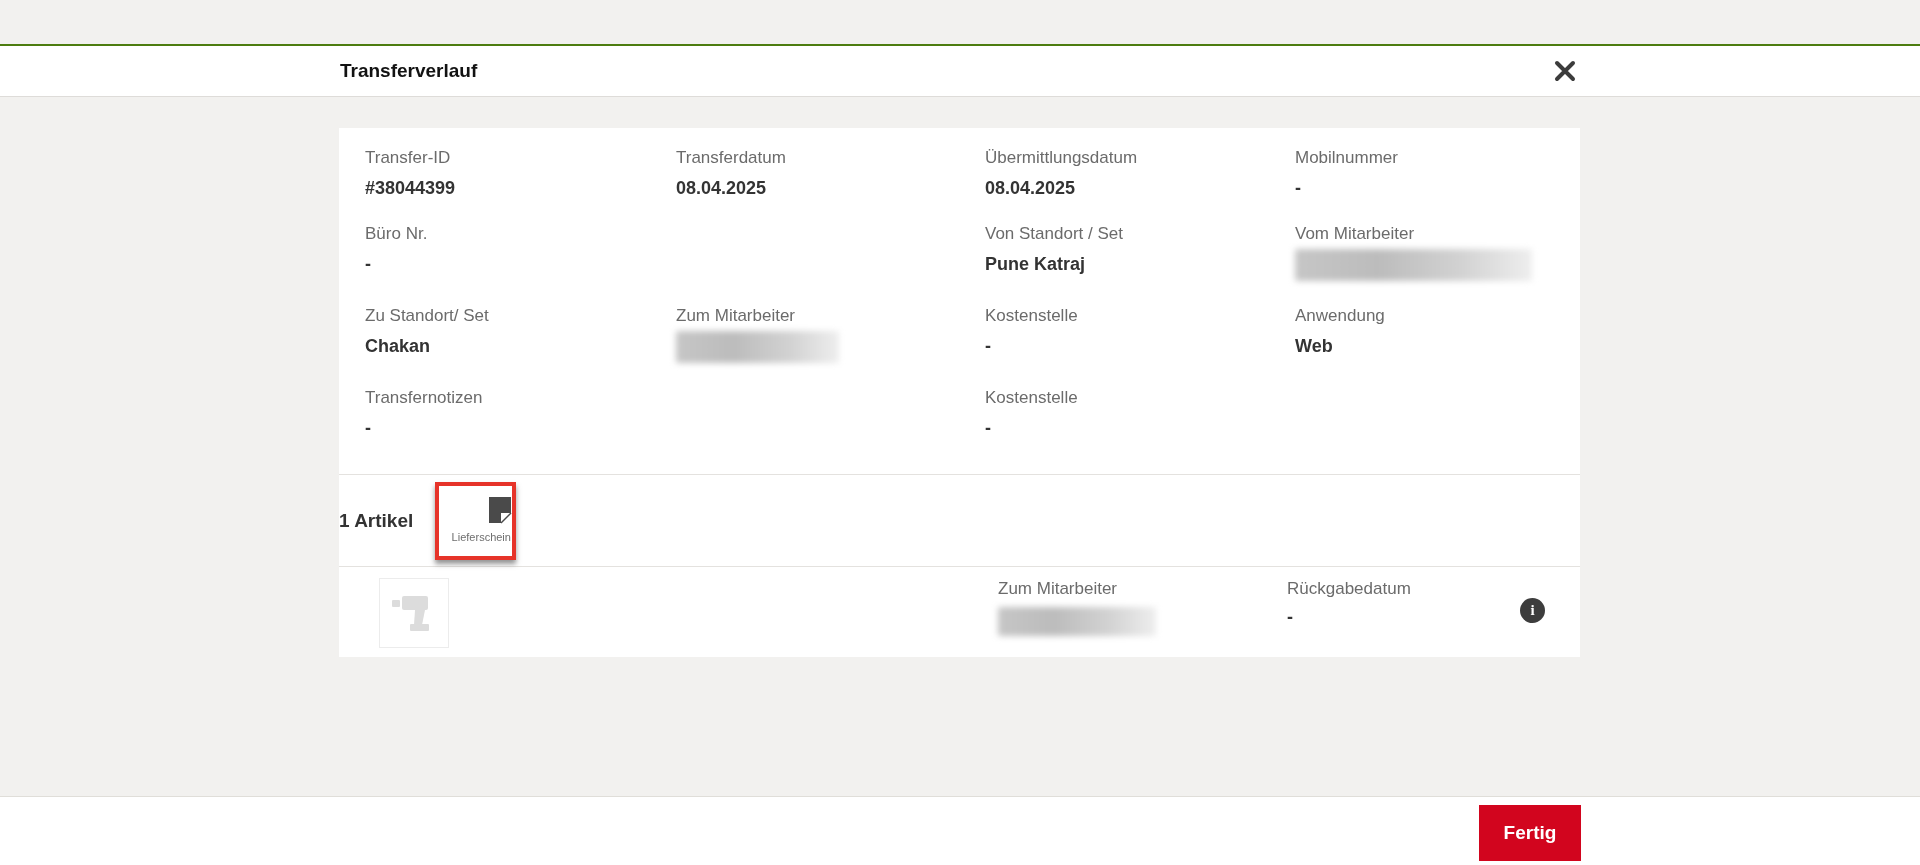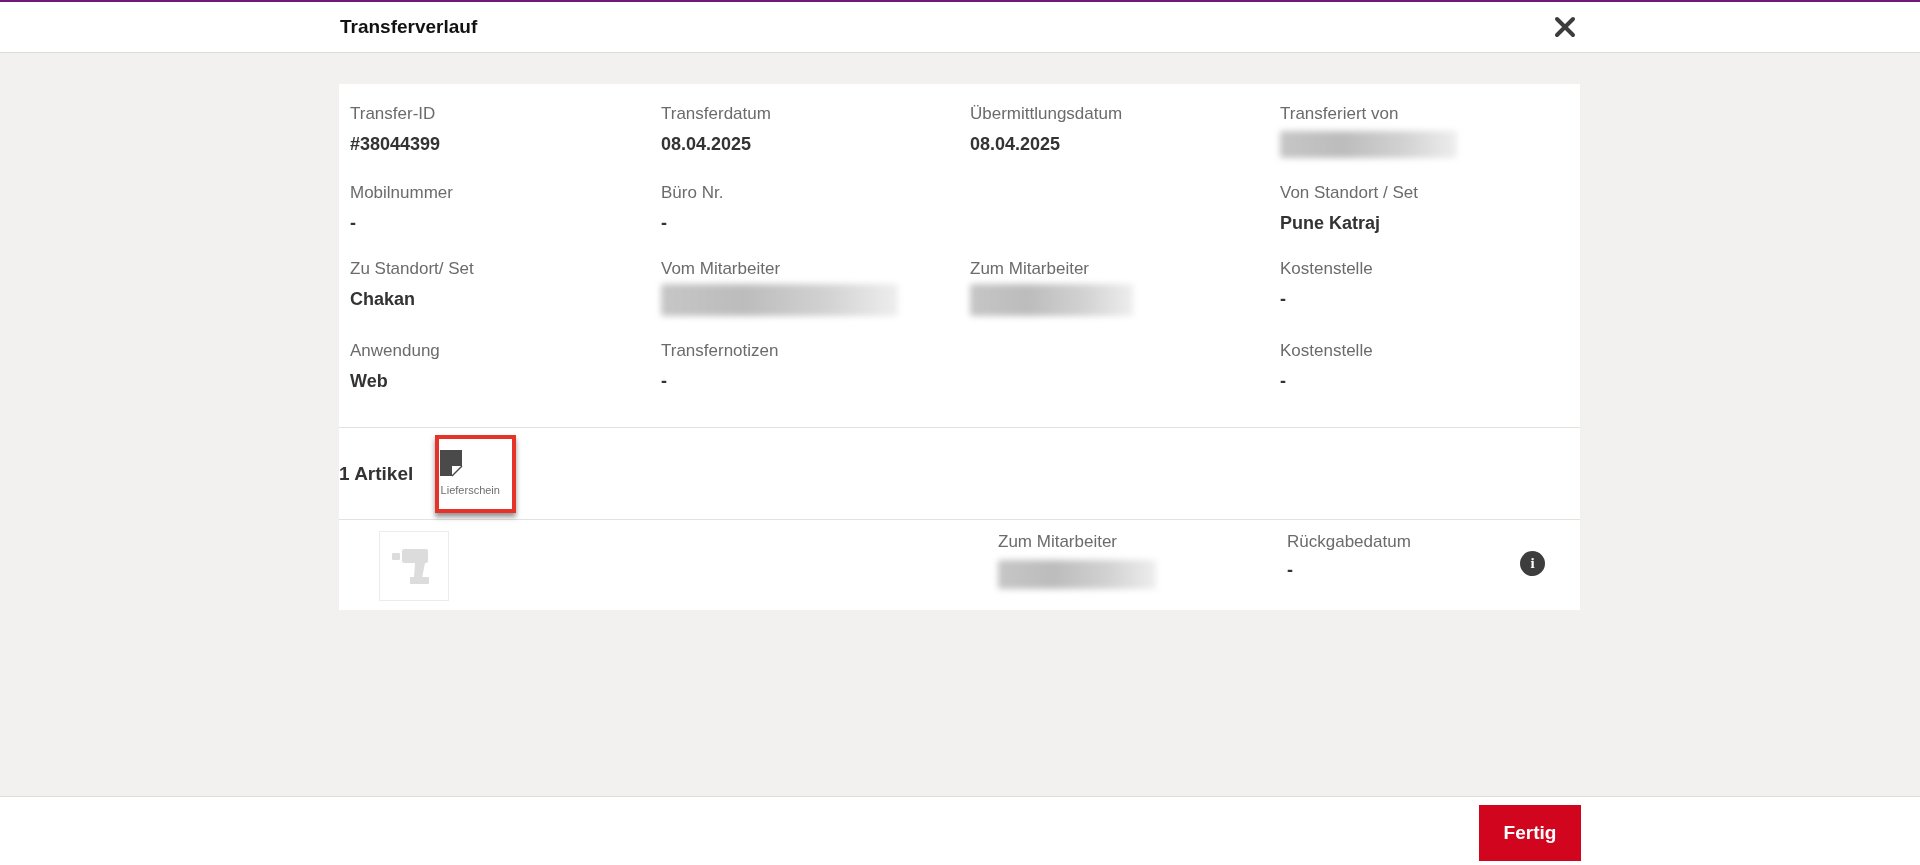--- a/index.html
+++ b/index.html
@@ -6,44 +6,44 @@
   html,body { width:1920px; height:865px; overflow:hidden; }
   body {
     font-family:"Liberation Sans", sans-serif;
     background:#f2f1ef;
     display:flex; flex-direction:column;
   }
 
   
   .topbar {
     background:#fff; height:53px; flex:0 0 53px;
-    border-top:2px solid #701a75;
+    border-top:2px solid #4d7c0f;
     border-bottom:1px solid #dedcd9;
-    display:flex; align-items:center; position:relative;
+    display:flex; align-items:center; position:relative;margin-top:44px;
   }
   .topbar-title { margin-left:340px; font-size:19px; font-weight:bold; color:#121212; }
   .close-btn {
     position:absolute; right:342px; top:13px;
     width:26px; height:26px; background:none; border:none; cursor:pointer;
     display:flex; align-items:center; justify-content:center;
   }
 
   
   .main { flex:1 1 auto; position:relative; }
 
   .card {
     position:absolute; left:339px; top:31px; width:1241px;
     background:#fff;
   }
 
   
   .fields {
     display:grid;
     grid-template-columns:311px 309px 310px auto;
-    padding:20px 18px 10px 11px;
+    padding:20px 18px 10px 26px;
   }
   .cell { margin-bottom:25px; min-height:51px; }
   .flabel { font-size:17px; line-height:20px; color:#6b6b6b; margin-bottom:9px; }
   .fvalue { font-size:18px; line-height:22px; font-weight:bold; color:#333; }
   .redact {
     background:linear-gradient(90deg,#c6c6c6 0%,#bcbcbc 35%,#d2d2d2 70%,#eee 100%);
     filter:blur(3px); border-radius:2px;
   }
   .r1 { width:177px; height:27px; margin-top:-2px; }
   .r2 { width:237px; height:32px; margin-top:-4px; }
@@ -51,21 +51,21 @@
 
   .divider { border-top:1px solid #e4e2df; }
 
   
   .artikel-row { height:91px; display:flex; align-items:center; }
   .artikel-count { font-size:19px; font-weight:bold; color:#333; }
   .lieferschein-btn {
     margin-left:22px; width:81px; height:78px;
     background:#fff; border:4px solid #e63329; cursor:pointer;
     box-shadow:0 4px 5px rgba(60,60,60,0.55);
-    display:flex; flex-direction:column; align-items:flex-start; justify-content:center;
+    display:flex; flex-direction:column; align-items:flex-end; justify-content:center;
     font-family:"Liberation Sans", sans-serif;
   }
   .lieferschein-label {
     font-size:11px; line-height:13px; color:#6e6e6e; text-align:center;
     width:62px; word-break:break-all; margin-top:4px;
   }
 
   
   .item-row { height:90px; position:relative; }
   .item-img {
@@ -124,44 +124,40 @@
       <div class="cell">
         <div class="flabel">Transferdatum</div>
         <div class="fvalue">08.04.2025</div>
       </div>
       <div class="cell">
         <div class="flabel">Übermittlungsdatum</div>
         <div class="fvalue">08.04.2025</div>
       </div>
 
       <div class="cell">
-        <div class="flabel">Transferiert von</div>
-        <div class="redact r1"></div>
-      </div>
-      <div class="cell">
         <div class="flabel">Mobilnummer</div>
         <div class="fvalue">-</div>
       </div>
       <div class="cell">
         <div class="flabel">Büro Nr.</div>
         <div class="fvalue">-</div>
       </div>
       <div class="cell"></div>
 
       <div class="cell">
         <div class="flabel">Von Standort / Set</div>
         <div class="fvalue">Pune Katraj</div>
       </div>
       <div class="cell">
+        <div class="flabel">Vom Mitarbeiter</div>
+        <div class="redact r2"></div>
+      </div>
+      <div class="cell">
         <div class="flabel">Zu Standort/ Set</div>
         <div class="fvalue">Chakan</div>
-      </div>
-      <div class="cell">
-        <div class="flabel">Vom Mitarbeiter</div>
-        <div class="redact r2"></div>
       </div>
       <div class="cell">
         <div class="flabel">Zum Mitarbeiter</div>
         <div class="redact r3"></div>
       </div>
 
       <div class="cell">
         <div class="flabel">Kostenstelle</div>
         <div class="fvalue">-</div>
       </div>

